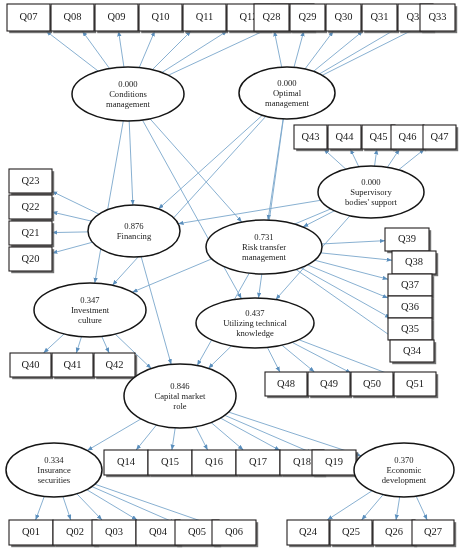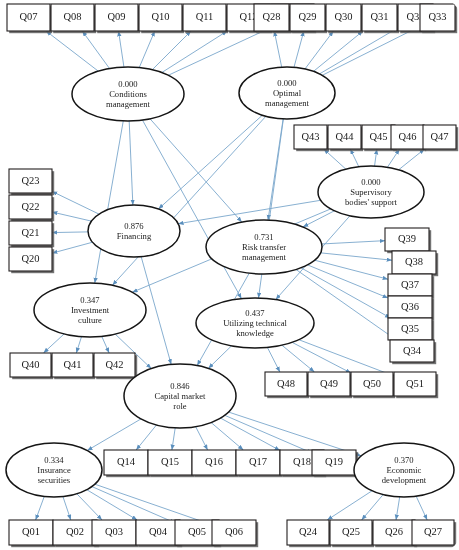--- a/index.html
+++ b/index.html
@@ -7,21 +7,20 @@
     padding: 0;
     background: #ffffff;
   }
   #diagram-root {
     position: relative;
     width: 459px;
     height: 550px;
     background: #ffffff;
     font-family: "Liberation Serif", serif;
     overflow: hidden;
-    border-radius: 15px;
   }
   svg#sem-svg {
     position: absolute;
     left: 0;
     top: 0;
     width: 459px;
     height: 550px;
   }
   .obs-rect {
     fill: #ffffff;

